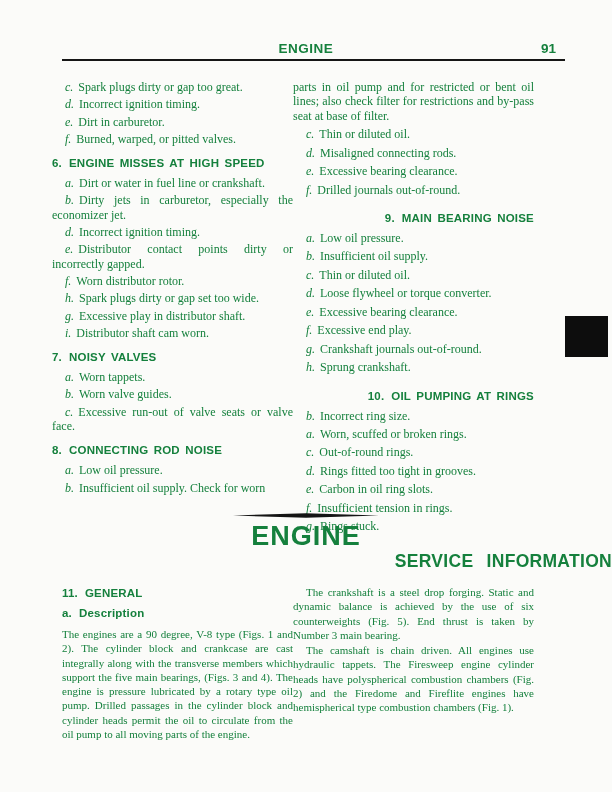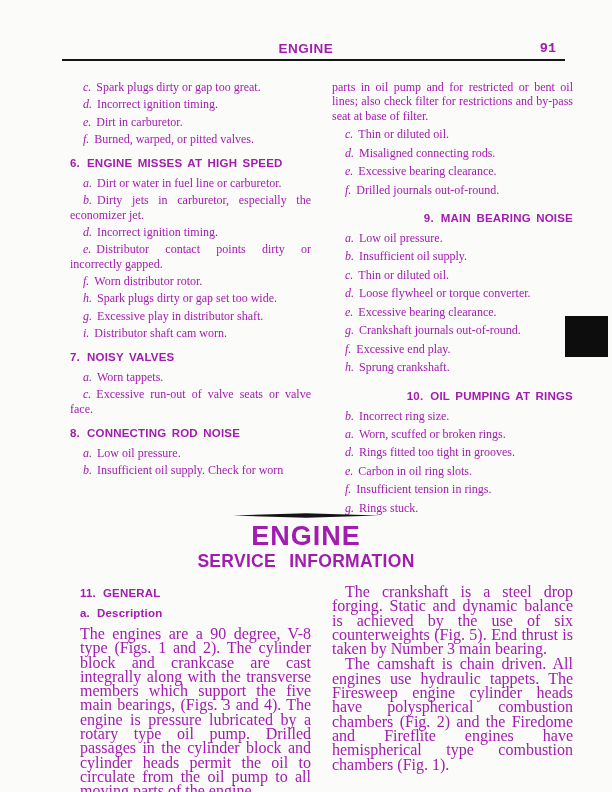--- a/index.html
+++ b/index.html
@@ -1,34 +1,34 @@
 <!DOCTYPE html>
 <html><head>
 <meta charset="utf-8">
 <style>
   html,body { margin:0; padding:0; background:#e8e8e6; }
   .page {
     position:relative; width:612px; height:792px; margin:0 auto;
-    background:#fbfbf9; color:#a21caf; overflow:hidden;
+    background:#fbfbf9; color:#15803d; overflow:hidden;
     font-family:"Liberation Serif", serif;
   }
   
   .head-title {
     position:absolute; top:41px; left:0; width:100%; text-align:center;
     font-family:"Liberation Sans", sans-serif; font-weight:bold;
     font-size:13.5px; letter-spacing:.5px;
   }
   .page-num {
     position:absolute; top:41px; right:56px;
-    font-family:Liberation Mono, monospace; font-weight:bold; font-size:13.5px;
+    font-family:Liberation Sans, sans-serif; font-weight:bold; font-size:13.5px;
   }
   .head-rule { position:absolute; top:59px; left:62px; width:503px; height:2px; background:#161616; }
 
   
-  .cols { position:absolute; left:70px; width:503px; display:flex; gap:21px; }
+  .cols { position:absolute; left:52px; width:503px; display:flex; }
   .top-cols { top:77px; }
   .col { width:241px; }
   .item, .cont {
     margin:3px 0; font-size:12px; line-height:14.3px;
     text-align:justify; text-align-last:left;
   }
   .item { text-indent:13px; }
   .cont { text-indent:0; }
   .col-right .item { margin:4.2px 0; }
   .marker { font-style:italic; margin-right:5px; }
@@ -46,28 +46,28 @@
   
   .service-head { position:absolute; top:513px; left:0; width:612px; text-align:center; }
   .divider-svg { display:block; margin:0 auto; }
   .service-title {
     font-family:"Liberation Sans", sans-serif; font-weight:bold;
     font-size:27px; line-height:30px; margin-top:3px; letter-spacing:1px;
   }
   .service-subtitle {
     font-family:"Liberation Sans", sans-serif; font-weight:bold;
     font-size:17.5px; line-height:19px; margin-top:1px;
-    word-spacing:8px; letter-spacing:.3px;
+    word-spacing:8px; letter-spacing:.3px;text-align:right;
   }
 
   
   .bottom-cols { top:585px; }
   .shift { padding-left:10px; box-sizing:border-box; }
   .body-par {
-    font-size:16px; line-height:14.3px; margin:0;
+    font-size:11px; line-height:14.3px; margin:0;
     text-align:justify; text-align-last:left; text-indent:13px;
   }
   .noindent { text-indent:0; }
   .spaced { margin-top:1px; }
   .heading.first { margin:2px 0 4px; }
   .heading.sub { margin:7px 0 7px; }
 </style>
 </head>
 <body>
 
@@ -77,53 +77,55 @@
   <div class="page-num">91</div>
   <div class="head-rule"></div>
 
   <div class="cols top-cols">
     <div class="col col-left">
         <p class="item"><span class="marker">c.</span><span>Spark plugs dirty or gap too great.</span></p>
         <p class="item"><span class="marker">d.</span><span>Incorrect ignition timing.</span></p>
         <p class="item"><span class="marker">e.</span><span>Dirt in carburetor.</span></p>
         <p class="item"><span class="marker">f.</span><span>Burned, warped, or pitted valves.</span></p>
         <p class="heading"><span class="marker">6.</span><span>ENGINE MISSES AT HIGH SPEED</span></p>
-        <p class="item"><span class="marker">a.</span><span>Dirt or water in fuel line or carburetor.</span></p>
+        <p class="item"><span class="marker">a.</span><span>Dirt or water in fuel line or crankshaft.</span></p>
         <p class="item"><span class="marker">b.</span><span>Dirty jets in carburetor, especially the economizer jet.</span></p>
         <p class="item"><span class="marker">d.</span><span>Incorrect ignition timing.</span></p>
         <p class="item"><span class="marker">e.</span><span>Distributor contact points dirty or incorrectly gapped.</span></p>
         <p class="item"><span class="marker">f.</span><span>Worn distributor rotor.</span></p>
         <p class="item"><span class="marker">h.</span><span>Spark plugs dirty or gap set too wide.</span></p>
         <p class="item"><span class="marker">g.</span><span>Excessive play in distributor shaft.</span></p>
         <p class="item"><span class="marker">i.</span><span>Distributor shaft cam worn.</span></p>
         <p class="heading"><span class="marker">7.</span><span>NOISY VALVES</span></p>
         <p class="item"><span class="marker">a.</span><span>Worn tappets.</span></p>
+        <p class="item"><span class="marker">b.</span><span>Worn valve guides.</span></p>
         <p class="item"><span class="marker">c.</span><span>Excessive run-out of valve seats or valve face.</span></p>
         <p class="heading"><span class="marker">8.</span><span>CONNECTING ROD NOISE</span></p>
         <p class="item"><span class="marker">a.</span><span>Low oil pressure.</span></p>
         <p class="item"><span class="marker">b.</span><span>Insufficient oil supply. Check for worn</span></p>
       </div>
     <div class="col col-right">
         <p class="cont"><span>parts in oil pump and for restricted or bent oil lines; also check filter for restrictions and by-pass seat at base of filter.</span></p>
         <p class="item"><span class="marker">c.</span><span>Thin or diluted oil.</span></p>
         <p class="item"><span class="marker">d.</span><span>Misaligned connecting rods.</span></p>
         <p class="item"><span class="marker">e.</span><span>Excessive bearing clearance.</span></p>
         <p class="item"><span class="marker">f.</span><span>Drilled journals out-of-round.</span></p>
         <p class="heading"><span class="marker">9.</span><span>MAIN BEARING NOISE</span></p>
         <p class="item"><span class="marker">a.</span><span>Low oil pressure.</span></p>
         <p class="item"><span class="marker">b.</span><span>Insufficient oil supply.</span></p>
         <p class="item"><span class="marker">c.</span><span>Thin or diluted oil.</span></p>
         <p class="item"><span class="marker">d.</span><span>Loose flywheel or torque converter.</span></p>
         <p class="item"><span class="marker">e.</span><span>Excessive bearing clearance.</span></p>
+        <p class="item"><span class="marker">f.</span><span>Excessive end play.</span></p>
         <p class="item"><span class="marker">g.</span><span>Crankshaft journals out-of-round.</span></p>
-        <p class="item"><span class="marker">f.</span><span>Excessive end play.</span></p>
         <p class="item"><span class="marker">h.</span><span>Sprung crankshaft.</span></p>
         <p class="heading"><span class="marker">10.</span><span>OIL PUMPING AT RINGS</span></p>
         <p class="item"><span class="marker">b.</span><span>Incorrect ring size.</span></p>
         <p class="item"><span class="marker">a.</span><span>Worn, scuffed or broken rings.</span></p>
+        <p class="item"><span class="marker">c.</span><span>Out-of-round rings.</span></p>
         <p class="item"><span class="marker">d.</span><span>Rings fitted too tight in grooves.</span></p>
         <p class="item"><span class="marker">e.</span><span>Carbon in oil ring slots.</span></p>
         <p class="item"><span class="marker">f.</span><span>Insufficient tension in rings.</span></p>
         <p class="item"><span class="marker">g.</span><span>Rings stuck.</span></p>
       </div>
   </div>
 
   <div class="thumb-tab"></div>
 
   <div class="service-head">

